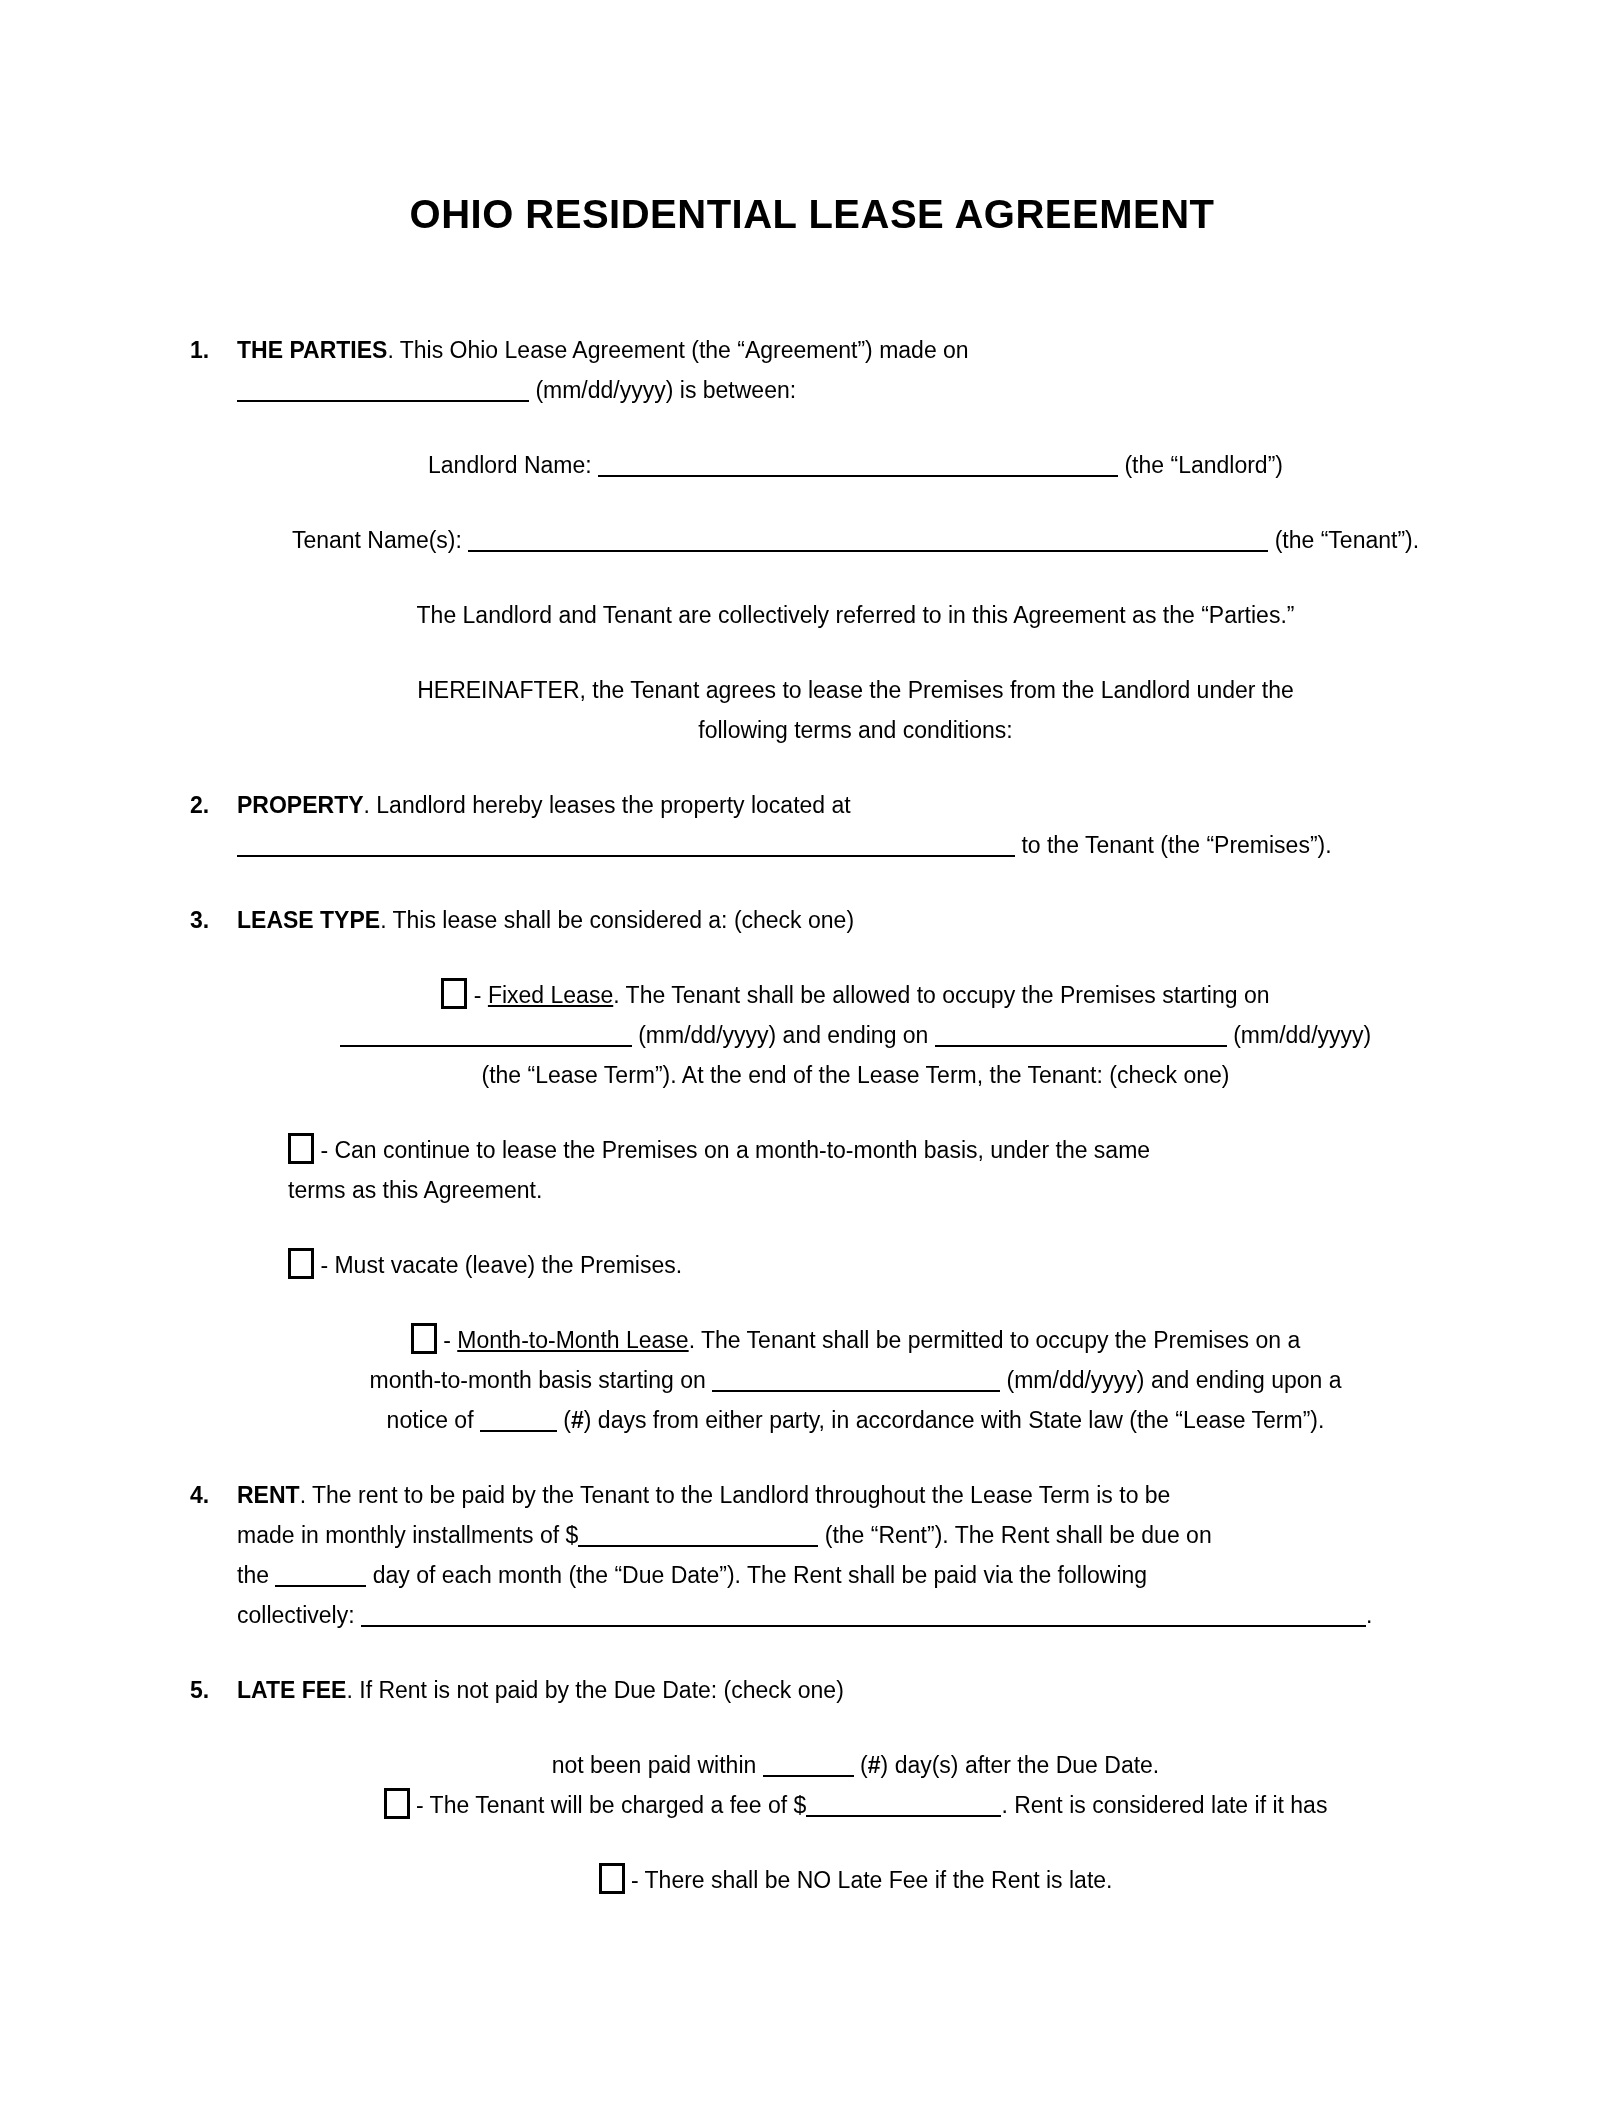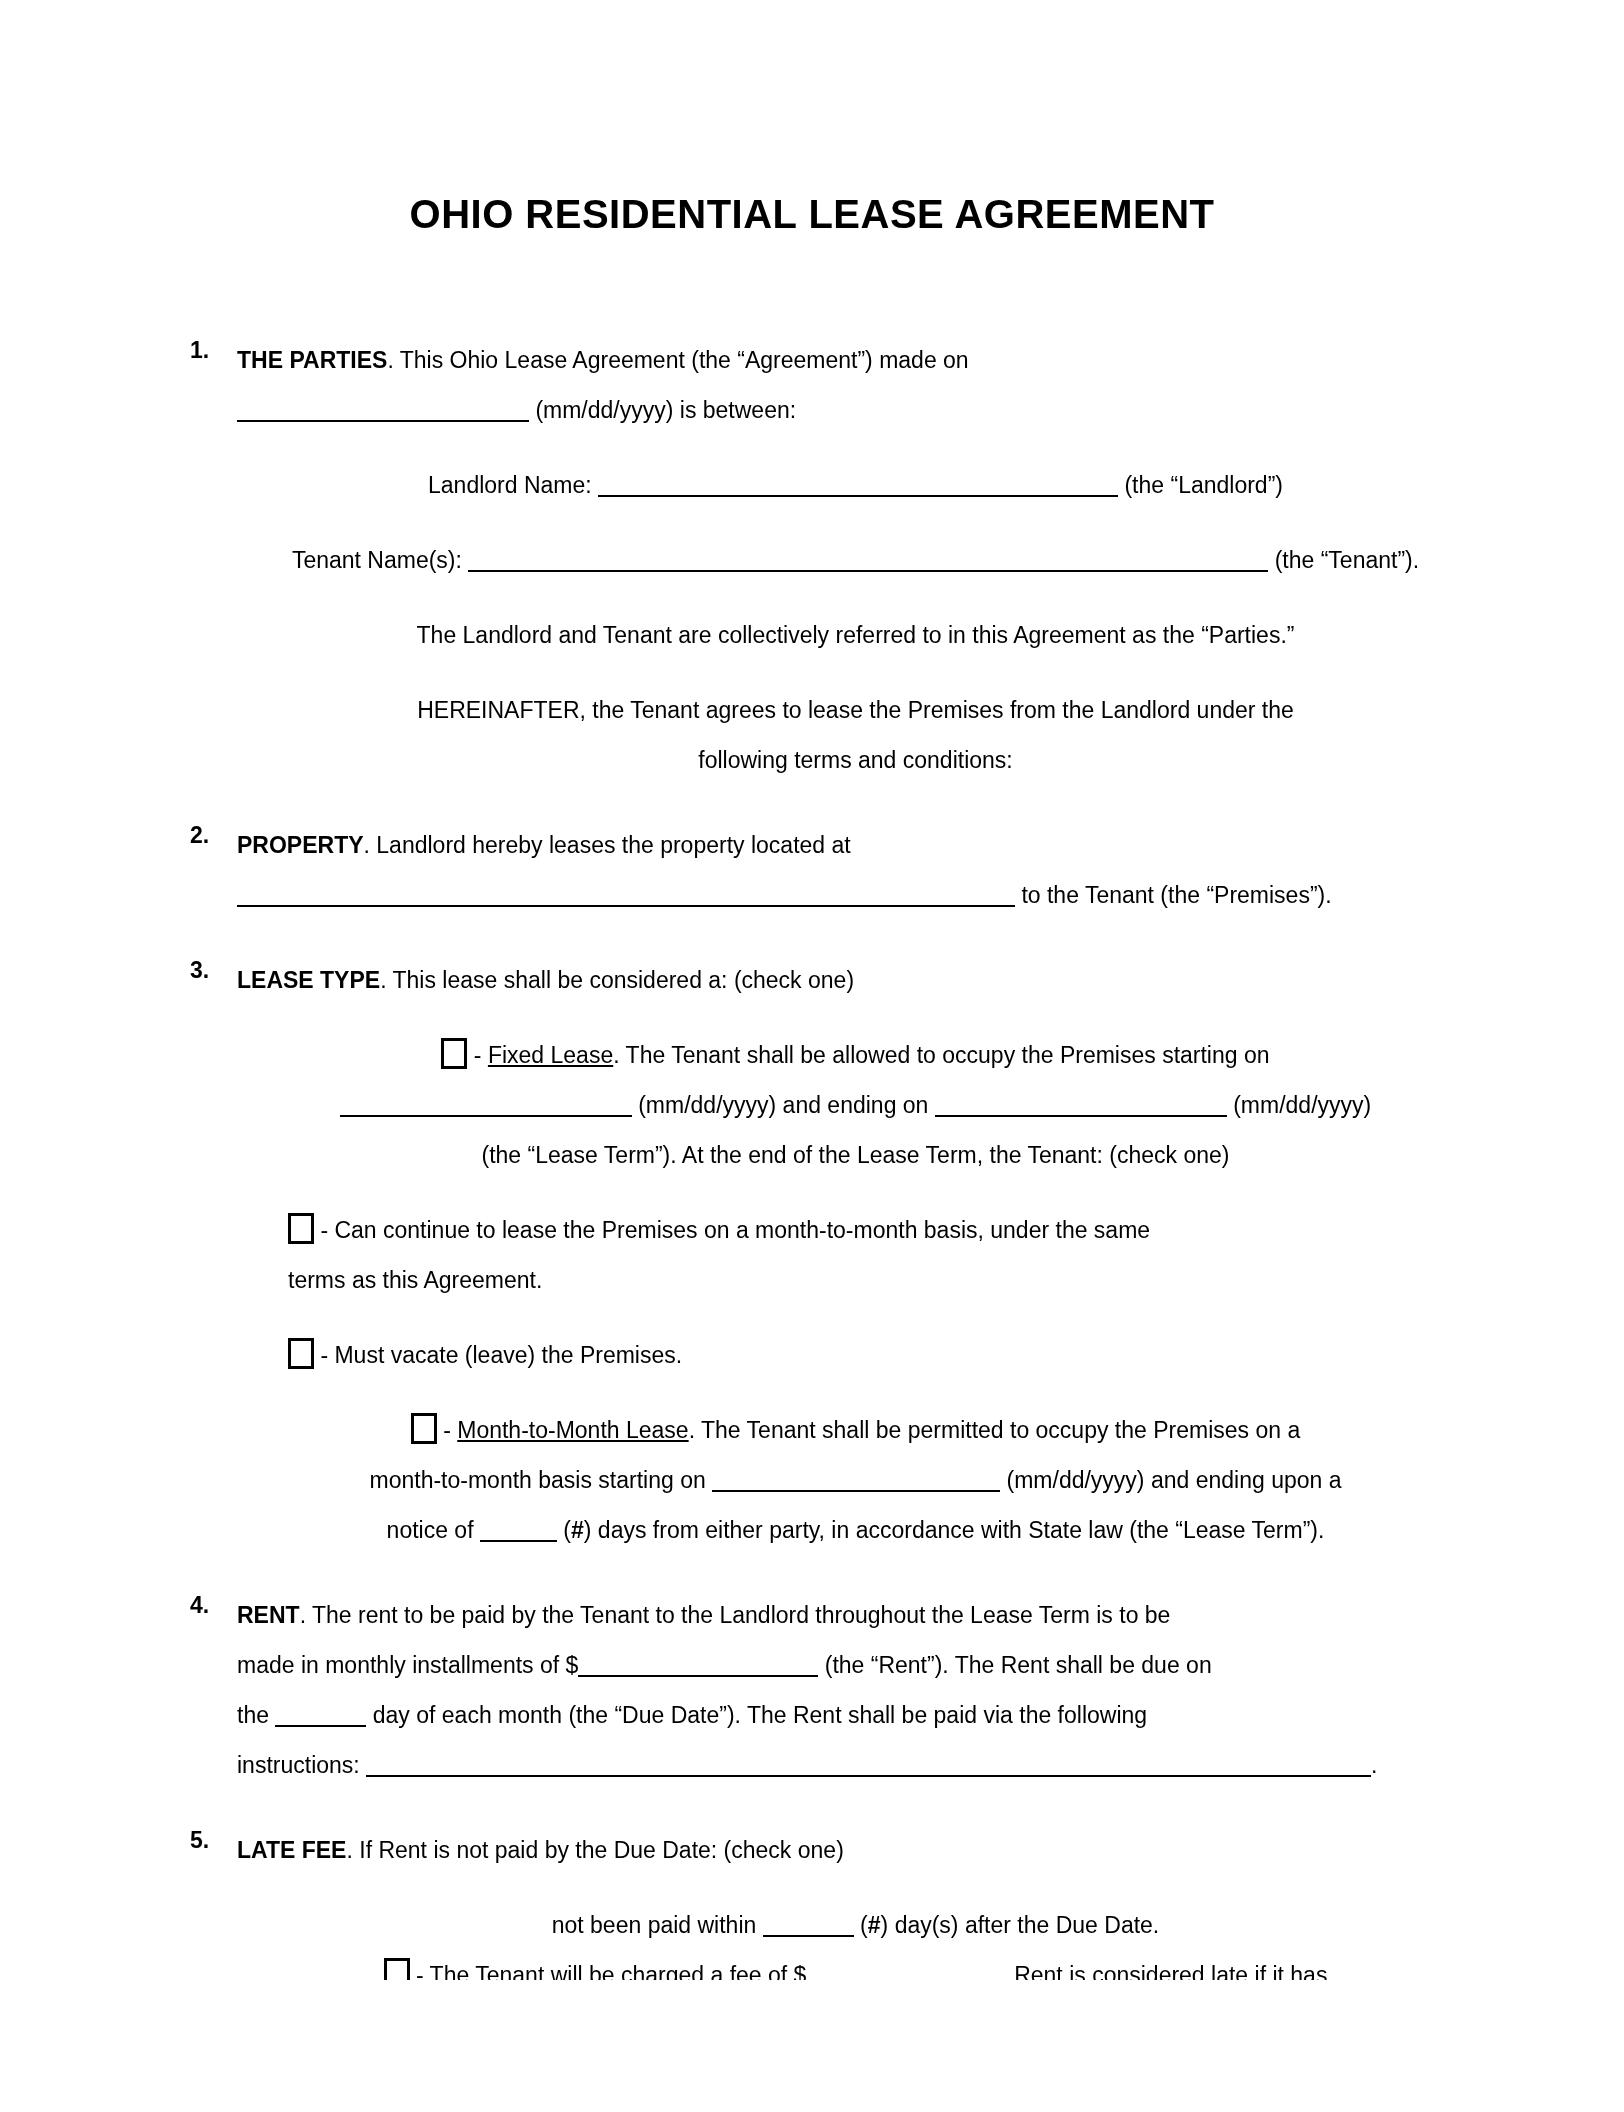--- a/index.html
+++ b/index.html
@@ -25,21 +25,21 @@
   .doc {
     margin: 92px 150px 0 190px;
     width: 1284px;
   }
   .block { margin-bottom: 35px; }
   .section { display: flex; }
   .sec-num { width: 47px; flex: none; font-weight: bold; }
   .sec-body { flex: 1; }
   .indent1 { margin-left: 47px; text-align: center; }
   .indent2 { margin-left: 98px; }
-  .line { white-space: nowrap; margin-top: 10px; }
+  .line { white-space: nowrap; }
   .b { font-weight: bold; }
   .u { text-decoration: underline; }
   .blank {
     display: inline-block;
     height: 0;
     border-bottom: 2px solid #000;
     vertical-align: -4px;
   }
   .checkbox {
     display: inline-block;
@@ -121,21 +121,21 @@
         <div class="line"><span class="checkbox"></span><span> - </span><span class="u">Month-to-Month Lease</span><span>. The Tenant shall be permitted to occupy the Premises on a</span></div>
         <div class="line"><span>month-to-month basis starting on </span><span class="blank" style="width: 288px;"></span><span> (mm/dd/yyyy) and ending upon a</span></div>
         <div class="line"><span>notice of </span><span class="blank" style="width: 77px;"></span><span> (</span><span class="b">#</span><span>) days from either party, in accordance with State law (the “Lease Term”).</span></div>
       </div>
       <div class="block section">
         <div class="sec-num">4.</div>
         <div class="sec-body">
           <div class="line"><span class="b">RENT</span><span>. The rent to be paid by the Tenant to the Landlord throughout the Lease Term is to be</span></div>
           <div class="line"><span>made in monthly installments of $</span><span class="blank" style="width: 240px;"></span><span> (the “Rent”). The Rent shall be due on</span></div>
           <div class="line"><span>the </span><span class="blank" style="width: 91px;"></span><span> day of each month (the “Due Date”). The Rent shall be paid via the following</span></div>
-          <div class="line"><span>instructions: </span><span class="blank" style="width: 1005px;"></span><span>.</span></div>
+          <div class="line"><span>collectively: </span><span class="blank" style="width: 1005px;"></span><span>.</span></div>
         </div>
       </div>
       <div class="block section">
         <div class="sec-num">5.</div>
         <div class="sec-body">
           <div class="line"><span class="b">LATE FEE</span><span>. If Rent is not paid by the Due Date: (check one)</span></div>
         </div>
       </div>
       <div class="block indent1">
         <div class="line"><span>not been paid within </span><span class="blank" style="width: 91px;"></span><span> (</span><span class="b">#</span><span>) day(s) after the Due Date.</span></div>

